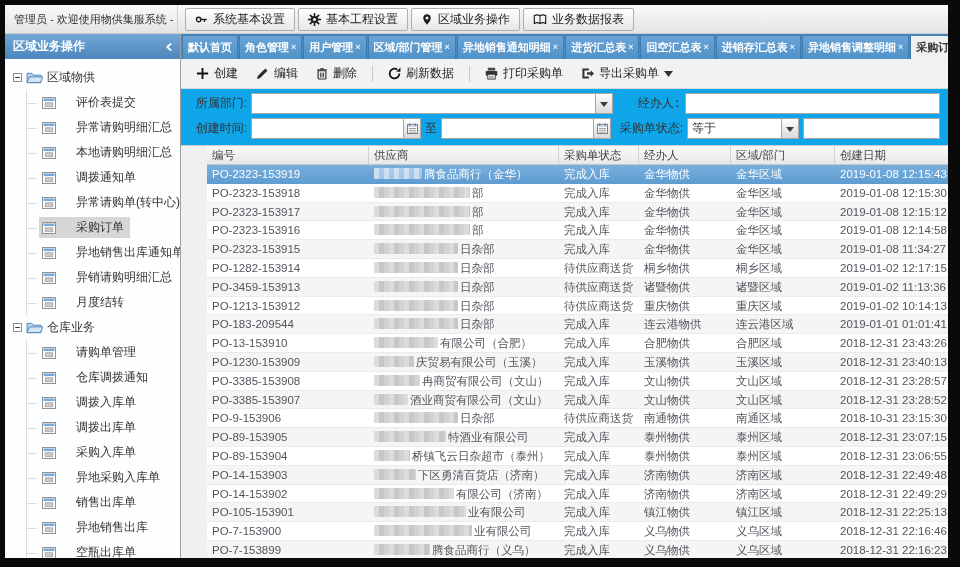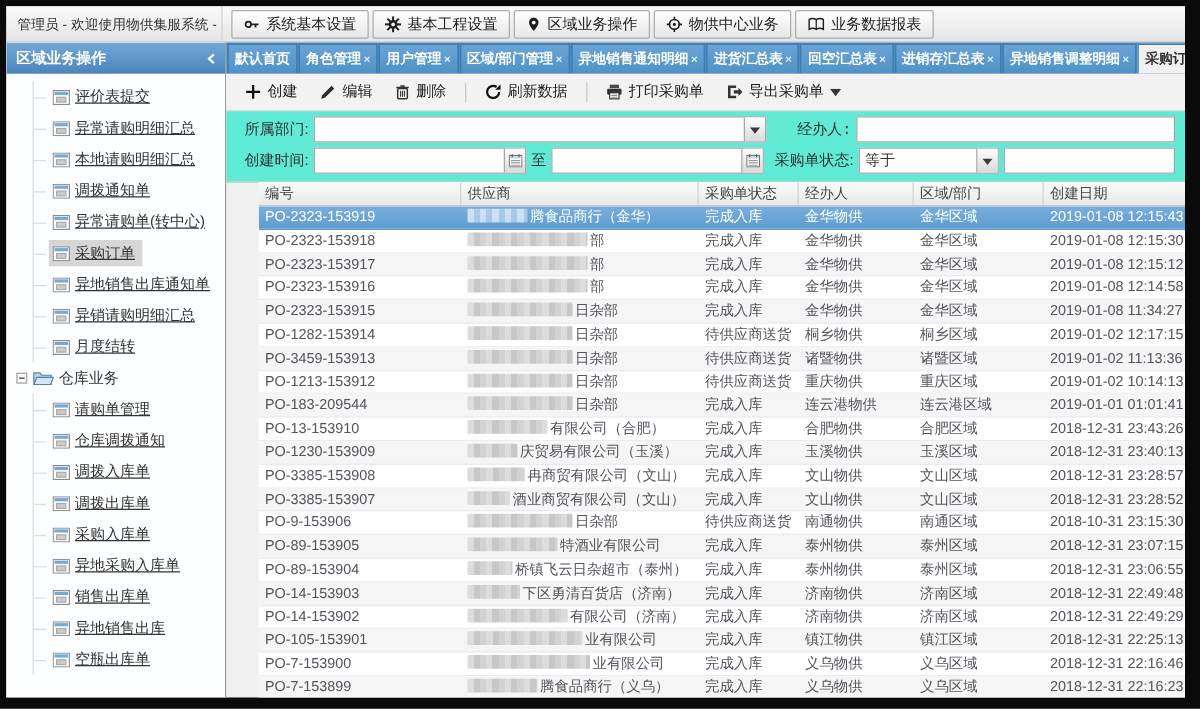--- a/index.html
+++ b/index.html
@@ -28,21 +28,21 @@
   .sidebar { width:176px; flex:0 0 176px; background:#fdfeff; border-right:1px solid #9f9f9f;
              display:flex; flex-direction:column; overflow:hidden; }
   .sb-head { height:25px; flex:0 0 25px; background:linear-gradient(#72a8d9,#4b85ba);
              color:#fff; font-size:12px; font-weight:bold; display:flex; align-items:center;
              justify-content:space-between; padding:0 8px; }
   .tree { flex:1; overflow:hidden; padding:6px 0 0 8px; font-size:12px; color:#333; }
   .troot { display:flex; align-items:center; gap:4px; height:25px; cursor:pointer; white-space:nowrap; }
   .tchildren { margin-left:13px; border-left:1px solid #dcdcdc; }
   .titem { display:flex; align-items:center; height:25px; cursor:pointer; white-space:nowrap; position:relative; padding-left:12px; }
   .titem::before { content:""; position:absolute; left:0; top:50%; width:10px; border-top:1px solid #dcdcdc; }
-  .tnode { display:flex; align-items:center; gap:4px; padding:2px 6px 2px 3px;text-decoration:underline; }
+  .tnode { display:flex; align-items:center; gap:20px; padding:2px 6px 2px 3px; }
   .titem.sel .tnode { background:#d6d6d6; }
 
   
   .main { flex:1; display:flex; flex-direction:column; min-width:0; }
 
   
   .tabstrip { height:25px; flex:0 0 25px; background:#4a8cc1; display:flex; align-items:flex-end;
               gap:1px; padding-left:1px; overflow:hidden;justify-content:space-between; }
   .tab { height:24px; line-height:22px; padding:0 5px; font-size:11px; font-weight:bold;
          color:#fff; background:linear-gradient(#69a3d7,#4f92c7); border:1px solid #3d7cac;
@@ -51,21 +51,21 @@
   .tab.active { background:#f0f0f0; color:#333; }
 
   
   .toolbar { height:30px; flex:0 0 30px; background:#f2f2f2; border-bottom:1px solid #dadada;
              display:flex; align-items:center; padding:0 8px; gap:4px; }
   .tbtn { display:flex; align-items:center; gap:5px; padding:4px 7px; font-size:12px; color:#1e1e1e;
           border-radius:2px; cursor:pointer; white-space:nowrap; }
   .tdiv { width:1px; height:16px; background:#c8c8c8; margin:0 4px; }
 
   
-  .filters { background:#5eead4; border-bottom:1px solid #cfcfcf; padding:4px 8px 6px;
+  .filters { background:#0ea5e9; border-bottom:1px solid #cfcfcf; padding:4px 8px 6px;
              display:flex; flex-direction:column; gap:4px; }
   .frow { display:flex; align-items:center; height:21px; font-size:12px; color:#333; }
   .flabel { text-align:right; padding-right:4px; white-space:nowrap; }
   .w60 { width:62px; flex:0 0 62px; }
   .w72 { width:72px; flex:0 0 72px;font-family:Liberation Mono, monospace; }
   .combo { background:#fff; border:1px solid #a6a6a6; height:21px; display:flex; align-items:center; }
   .cval { flex:1; padding:4px 4px; font-size:12px; color:#333; white-space:nowrap; overflow:hidden; }
   .cbtn { width:17px; height:100%; flex:0 0 17px; border-left:1px solid #a6a6a6;
           background:linear-gradient(#fefefe,#d9d9d9); display:flex; align-items:center;
           justify-content:center; cursor:pointer; }
@@ -127,33 +127,20 @@
           <span class="ic">
             <svg viewBox="0 0 16 16" width="12" height="13">
               <path d="M8 1C5.2 1 3 3.2 3 6c0 3.8 5 9 5 9s5-5.2 5-9c0-2.8-2.2-5-5-5z" fill="#1e1e1e"></path>
               <circle cx="8" cy="6" r="2" fill="#fff"></circle>
             </svg>
           </span>
           <span>区域业务操作</span>
         </div>
         <div class="mbtn">
           <span class="ic">
-            <svg viewBox="0 0 16 16" width="13" height="13">
-              <circle cx="8" cy="8" r="4.8" fill="none" stroke="#1e1e1e" stroke-width="1.6"></circle>
-              <line x1="8" y1="0.5" x2="8" y2="4" stroke="#1e1e1e" stroke-width="1.6"></line>
-              <line x1="8" y1="12" x2="8" y2="15.5" stroke="#1e1e1e" stroke-width="1.6"></line>
-              <line x1="0.5" y1="8" x2="4" y2="8" stroke="#1e1e1e" stroke-width="1.6"></line>
-              <line x1="12" y1="8" x2="15.5" y2="8" stroke="#1e1e1e" stroke-width="1.6"></line>
-              <circle cx="8" cy="8" r="1.5" fill="#1e1e1e"></circle>
-            </svg>
-          </span>
-          <span>物供中心业务</span>
-        </div>
-        <div class="mbtn">
-          <span class="ic">
             <svg viewBox="0 0 16 16" width="14" height="13">
               <path d="M1 3.2c2.5-1.3 4.6-1.3 7 .1 2.4-1.4 4.5-1.4 7-.1v9.6c-2.5-1.3-4.6-1.3-7 .1-2.4-1.4-4.5-1.4-7-.1z" fill="none" stroke="#1e1e1e" stroke-width="1.4"></path>
               <line x1="8" y1="3.4" x2="8" y2="13" stroke="#1e1e1e" stroke-width="1.2"></line>
             </svg>
           </span>
           <span>业务数据报表</span>
         </div>
       </div>
   </div>
 
@@ -161,20 +148,35 @@
     <div class="sidebar">
       <div class="sb-head">
         <span>区域业务操作</span>
         <span class="ic">
           <svg viewBox="0 0 8 10" width="7" height="10">
               <path d="M7 1L2.5 5 7 9" fill="none" stroke="#fff" stroke-width="2"></path>
             </svg>
         </span>
       </div>
       <div class="tree" id="tree">
+          <div class="troot">
+            <span class="ic">
+              <svg viewBox="0 0 9 9" width="9" height="9">
+                <rect x="0.5" y="0.5" width="8" height="8" fill="#fff" stroke="#8f8f8f"></rect>
+                <line x1="2.2" y1="4.5" x2="6.8" y2="4.5" stroke="#333"></line>
+              </svg>
+            </span>
+            <span class="ic">
+              <svg viewBox="0 0 18 14" width="17" height="13">
+                <path d="M1 12.5V2.5h5.2l1.5 2H16v8z" fill="#b9d5ef" stroke="#4e81b3"></path>
+                <path d="M1 12.5l2.6-6.2H18l-2.6 6.2z" fill="#d3e5f6" stroke="#4e81b3"></path>
+              </svg>
+            </span>
+            <span>区域物供</span>
+          </div>
           <div class="tchildren">
             <div class="titem">
               <span class="tnode">
                 <span class="ic">
                   <svg viewBox="0 0 15 13" width="14" height="12">
                     <rect x="0.5" y="0.5" width="14" height="12" fill="#fff" stroke="#8a8a8a"></rect>
                     <rect x="1.6" y="1.6" width="11.8" height="2.8" fill="#76a9d8"></rect>
                     <rect x="3.5" y="6.3" width="8" height="4.2" fill="#cbcbcb" stroke="#a8a8a8"></rect>
                   </svg>
                 </span>

